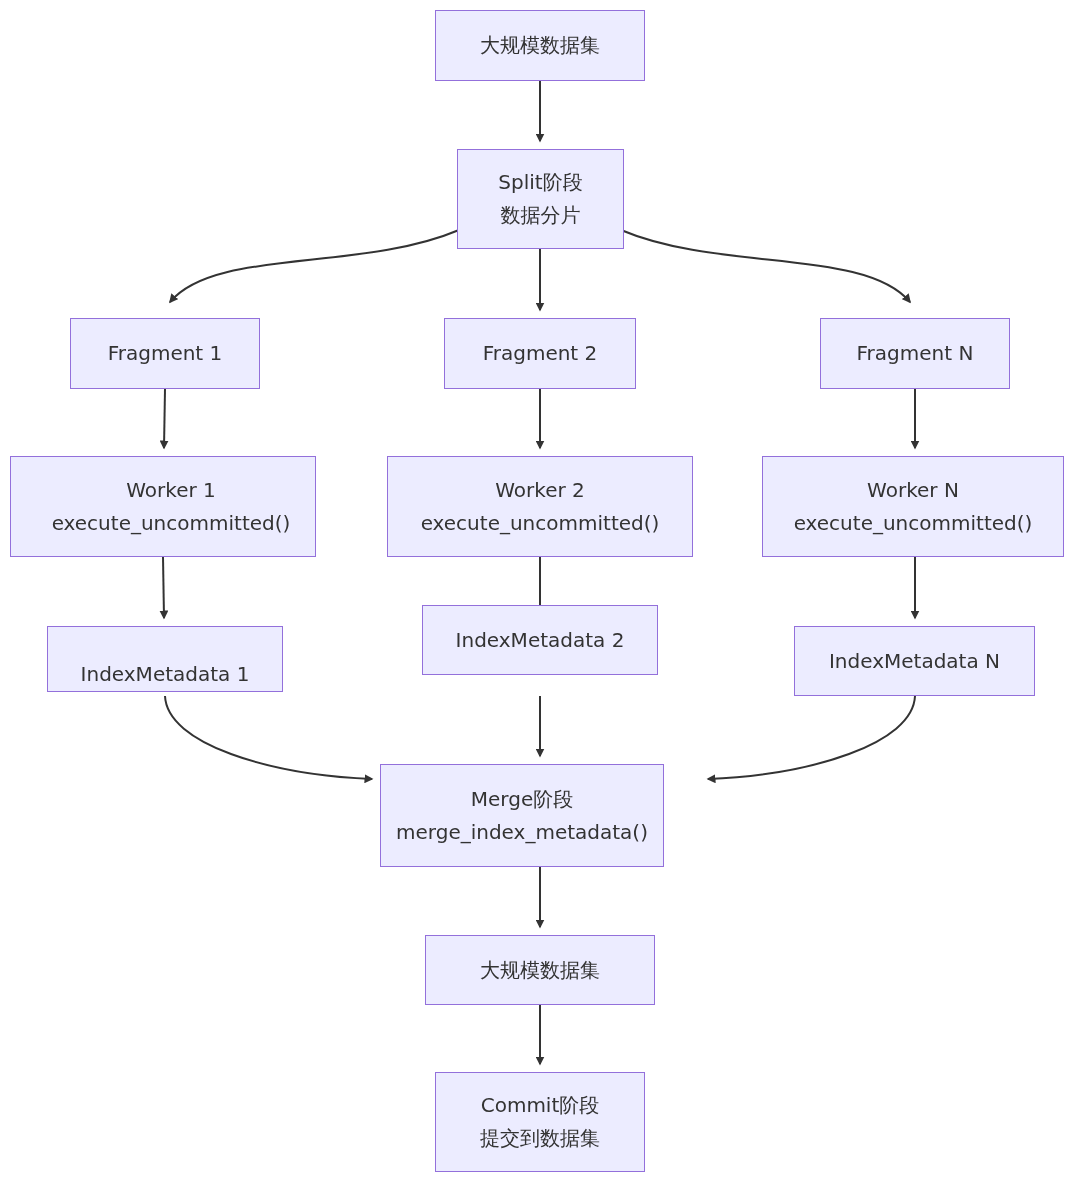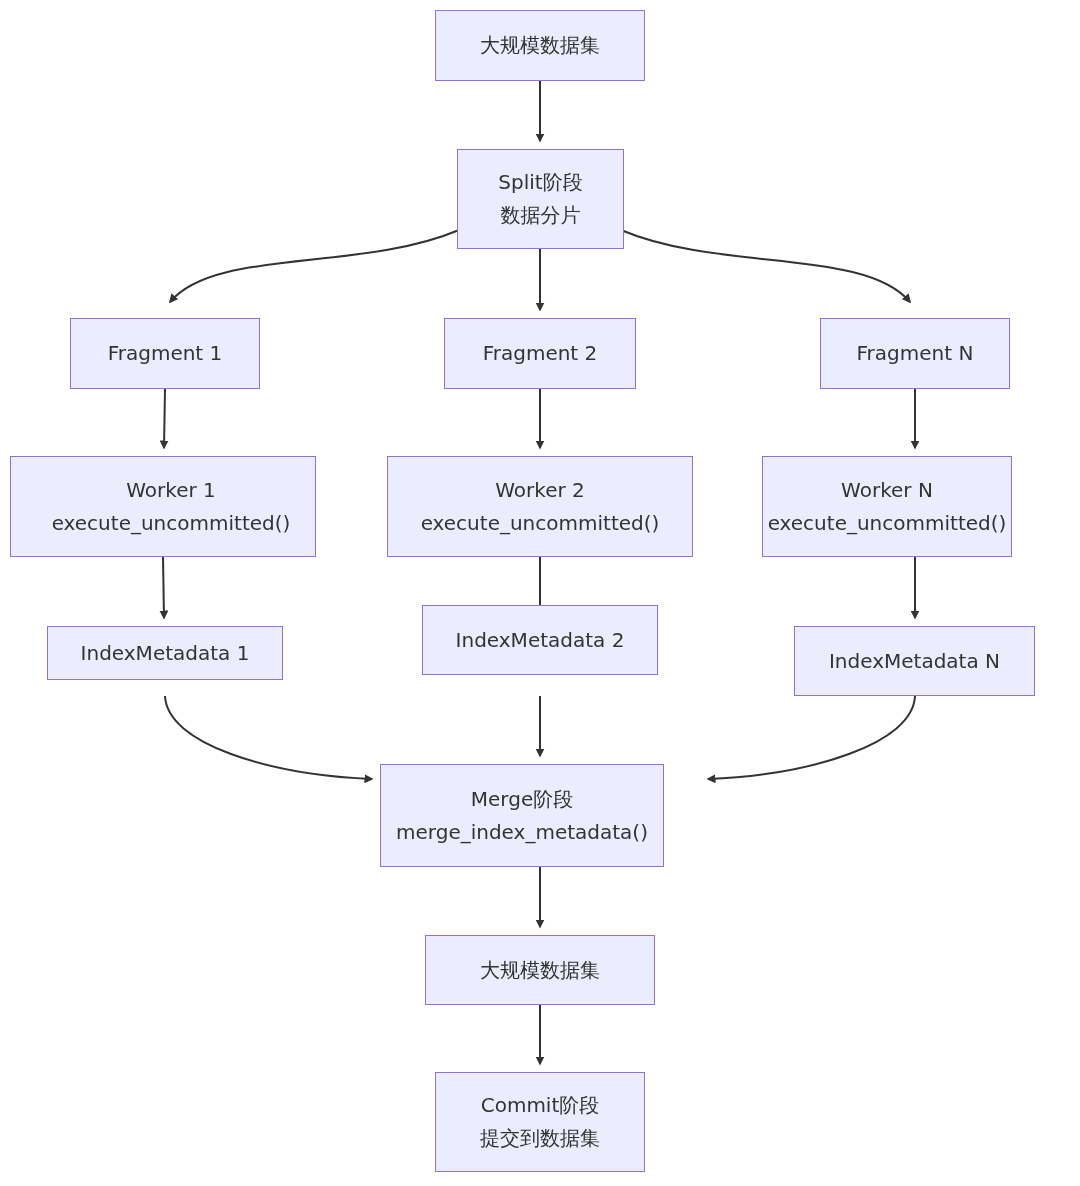--- a/index.html
+++ b/index.html
@@ -34,22 +34,22 @@
   .edge { stroke: #333333; stroke-width: 2; fill: none; }
 
   
   #n-dataset { left: 435px; top: 10px;   width: 210px; height: 71px; }
   #n-split   { left: 457px; top: 149px;  width: 167px; height: 100px; }
   #n-frag1   { left: 70px;  top: 318px;  width: 190px; height: 71px; }
   #n-frag2   { left: 444px; top: 318px;  width: 192px; height: 71px; }
   #n-fragN   { left: 820px; top: 318px;  width: 190px; height: 71px; }
   #n-worker1 { left: 10px;  top: 456px;  width: 306px; height: 101px; padding-left: 16px; }
   #n-worker2 { left: 387px; top: 456px;  width: 306px; height: 101px; }
-  #n-workerN { left: 762px; top: 456px;  width: 250px; height: 101px; }
-  #n-im1     { left: 47px;  top: 626px;  width: 236px; height: 54px; }
+  #n-workerN { left: 762px; top: 456px;  width: 302px; height: 101px; }
+  #n-im1     { left: 47px;  top: 626px;  width: 236px; height: 66px; justify-content: flex-end; }
   #n-im2     { left: 422px; top: 605px;  width: 236px; height: 70px; }
   #n-imN     { left: 794px; top: 626px;  width: 241px; height: 70px; }
   #n-merge   { left: 380px; top: 764px;  width: 284px; height: 103px; }
   #n-final   { left: 425px; top: 935px;  width: 230px; height: 70px; }
   #n-commit  { left: 435px; top: 1072px; width: 210px; height: 100px; }
 </style>
 </head>
 <body>
 
 <div id="canvas">

